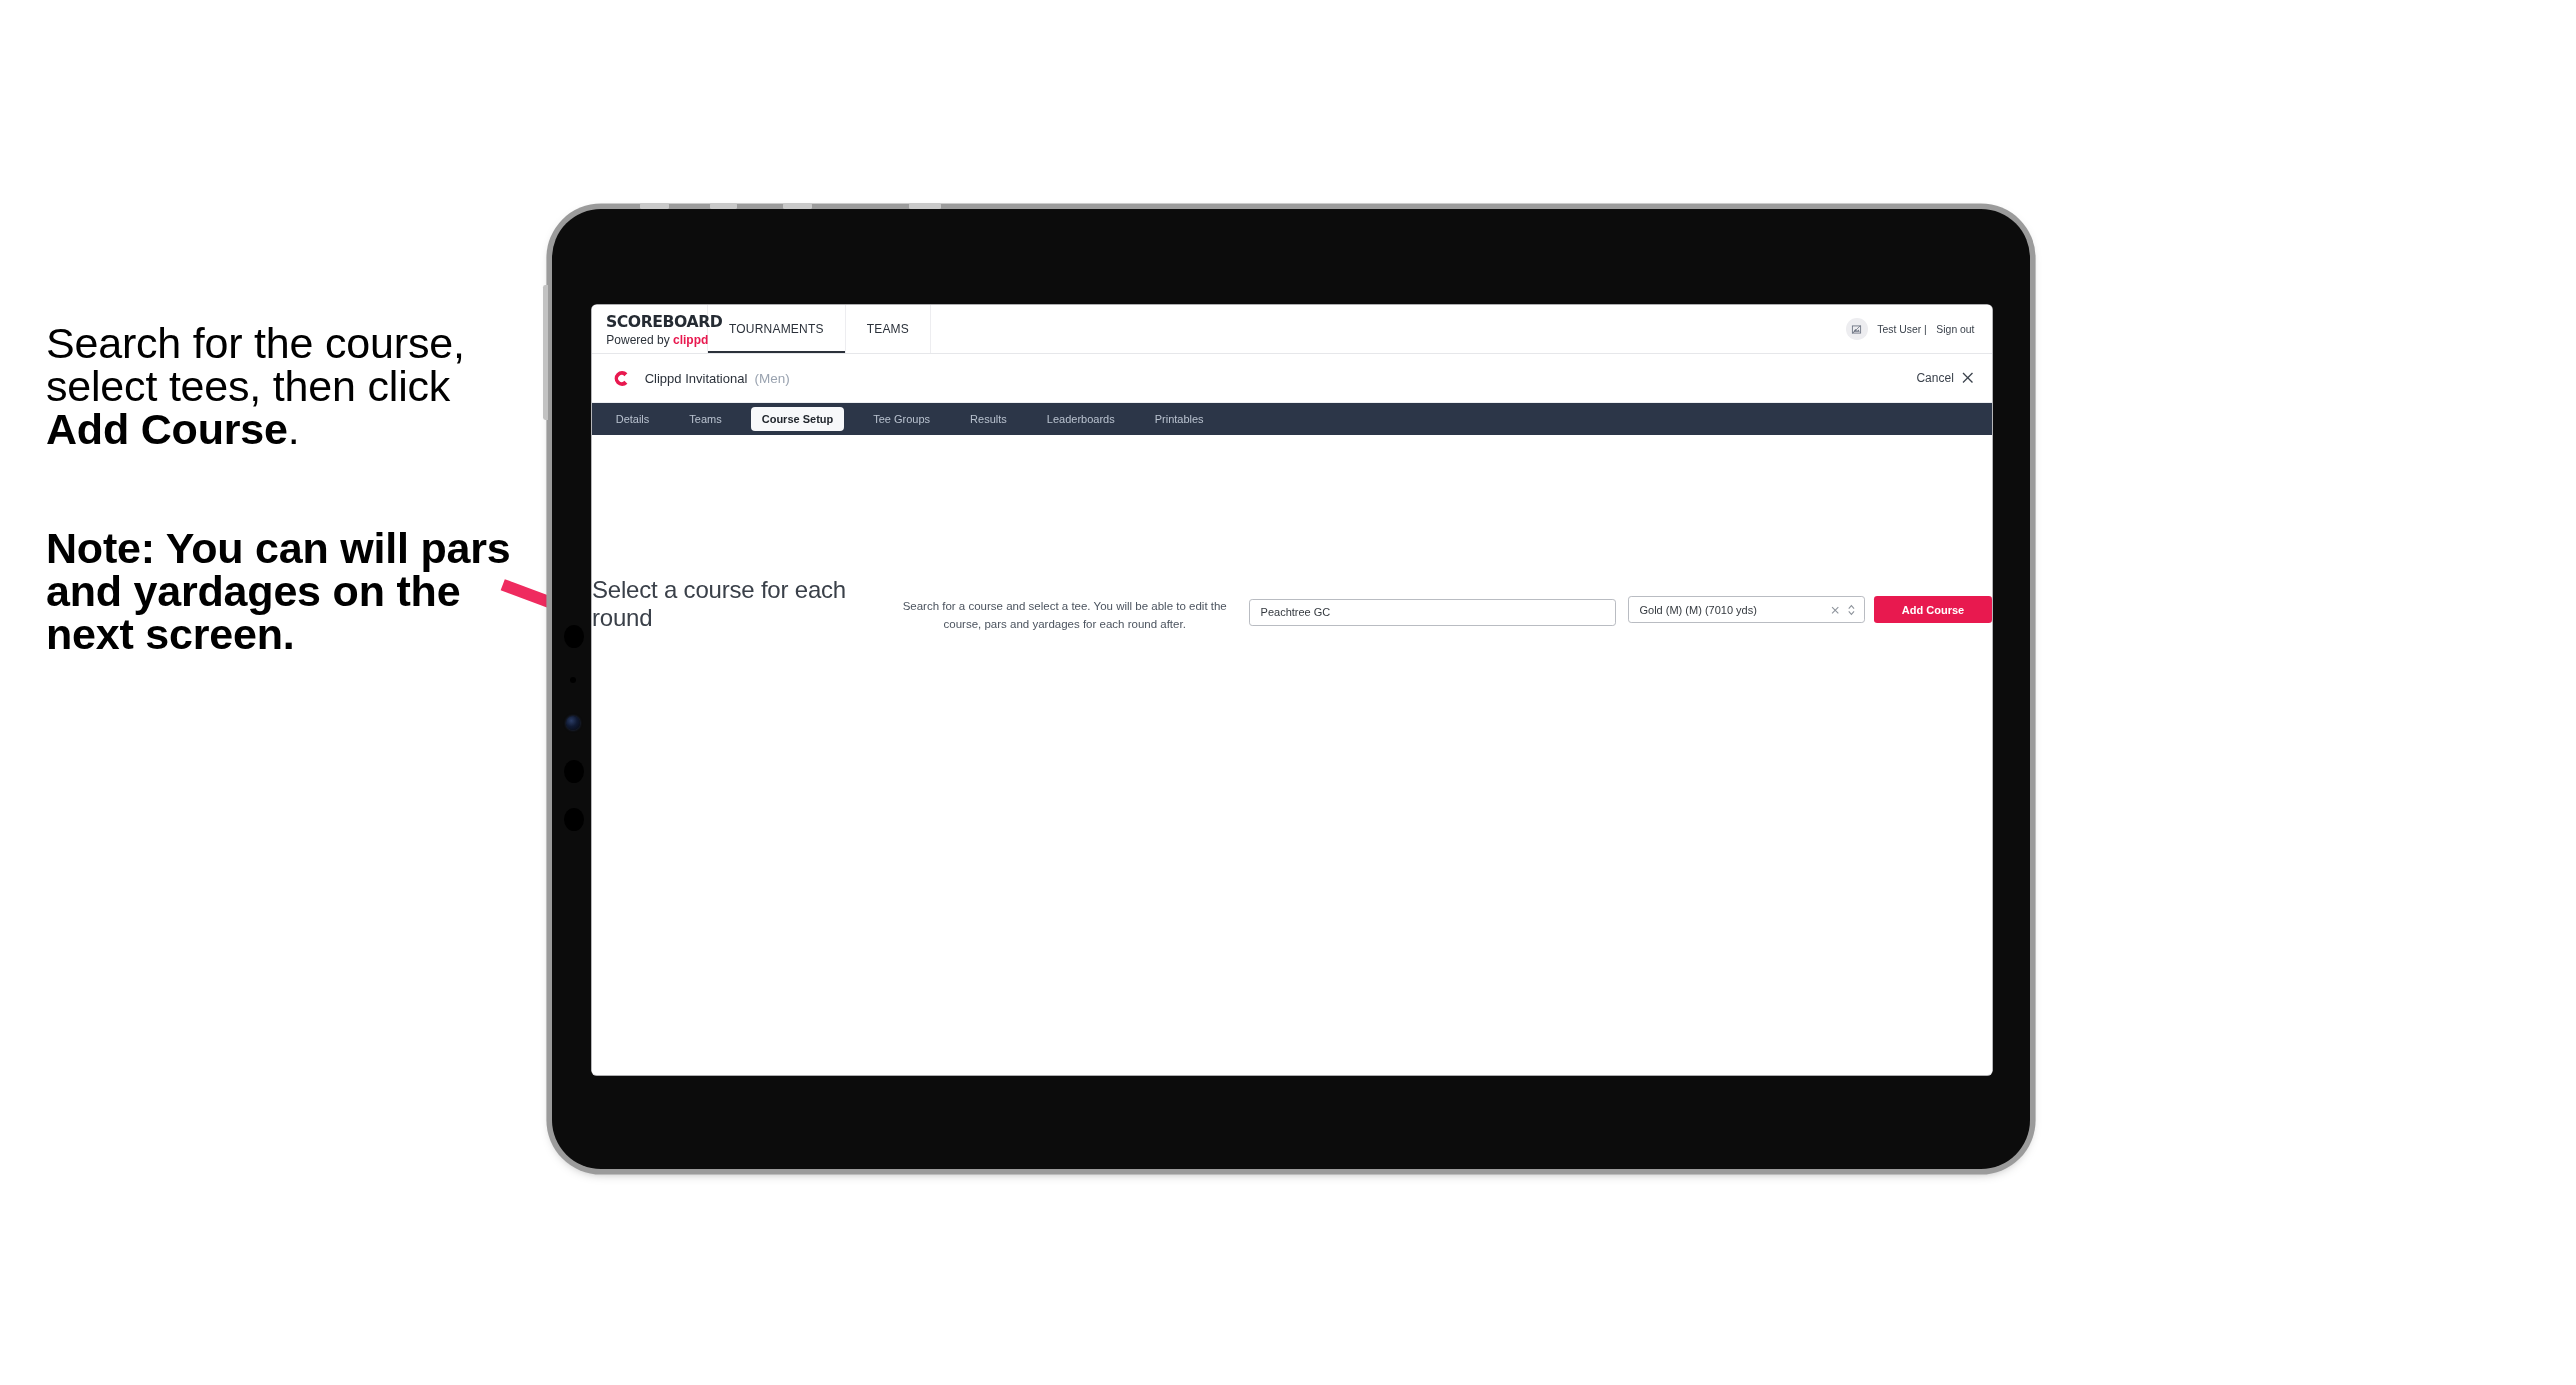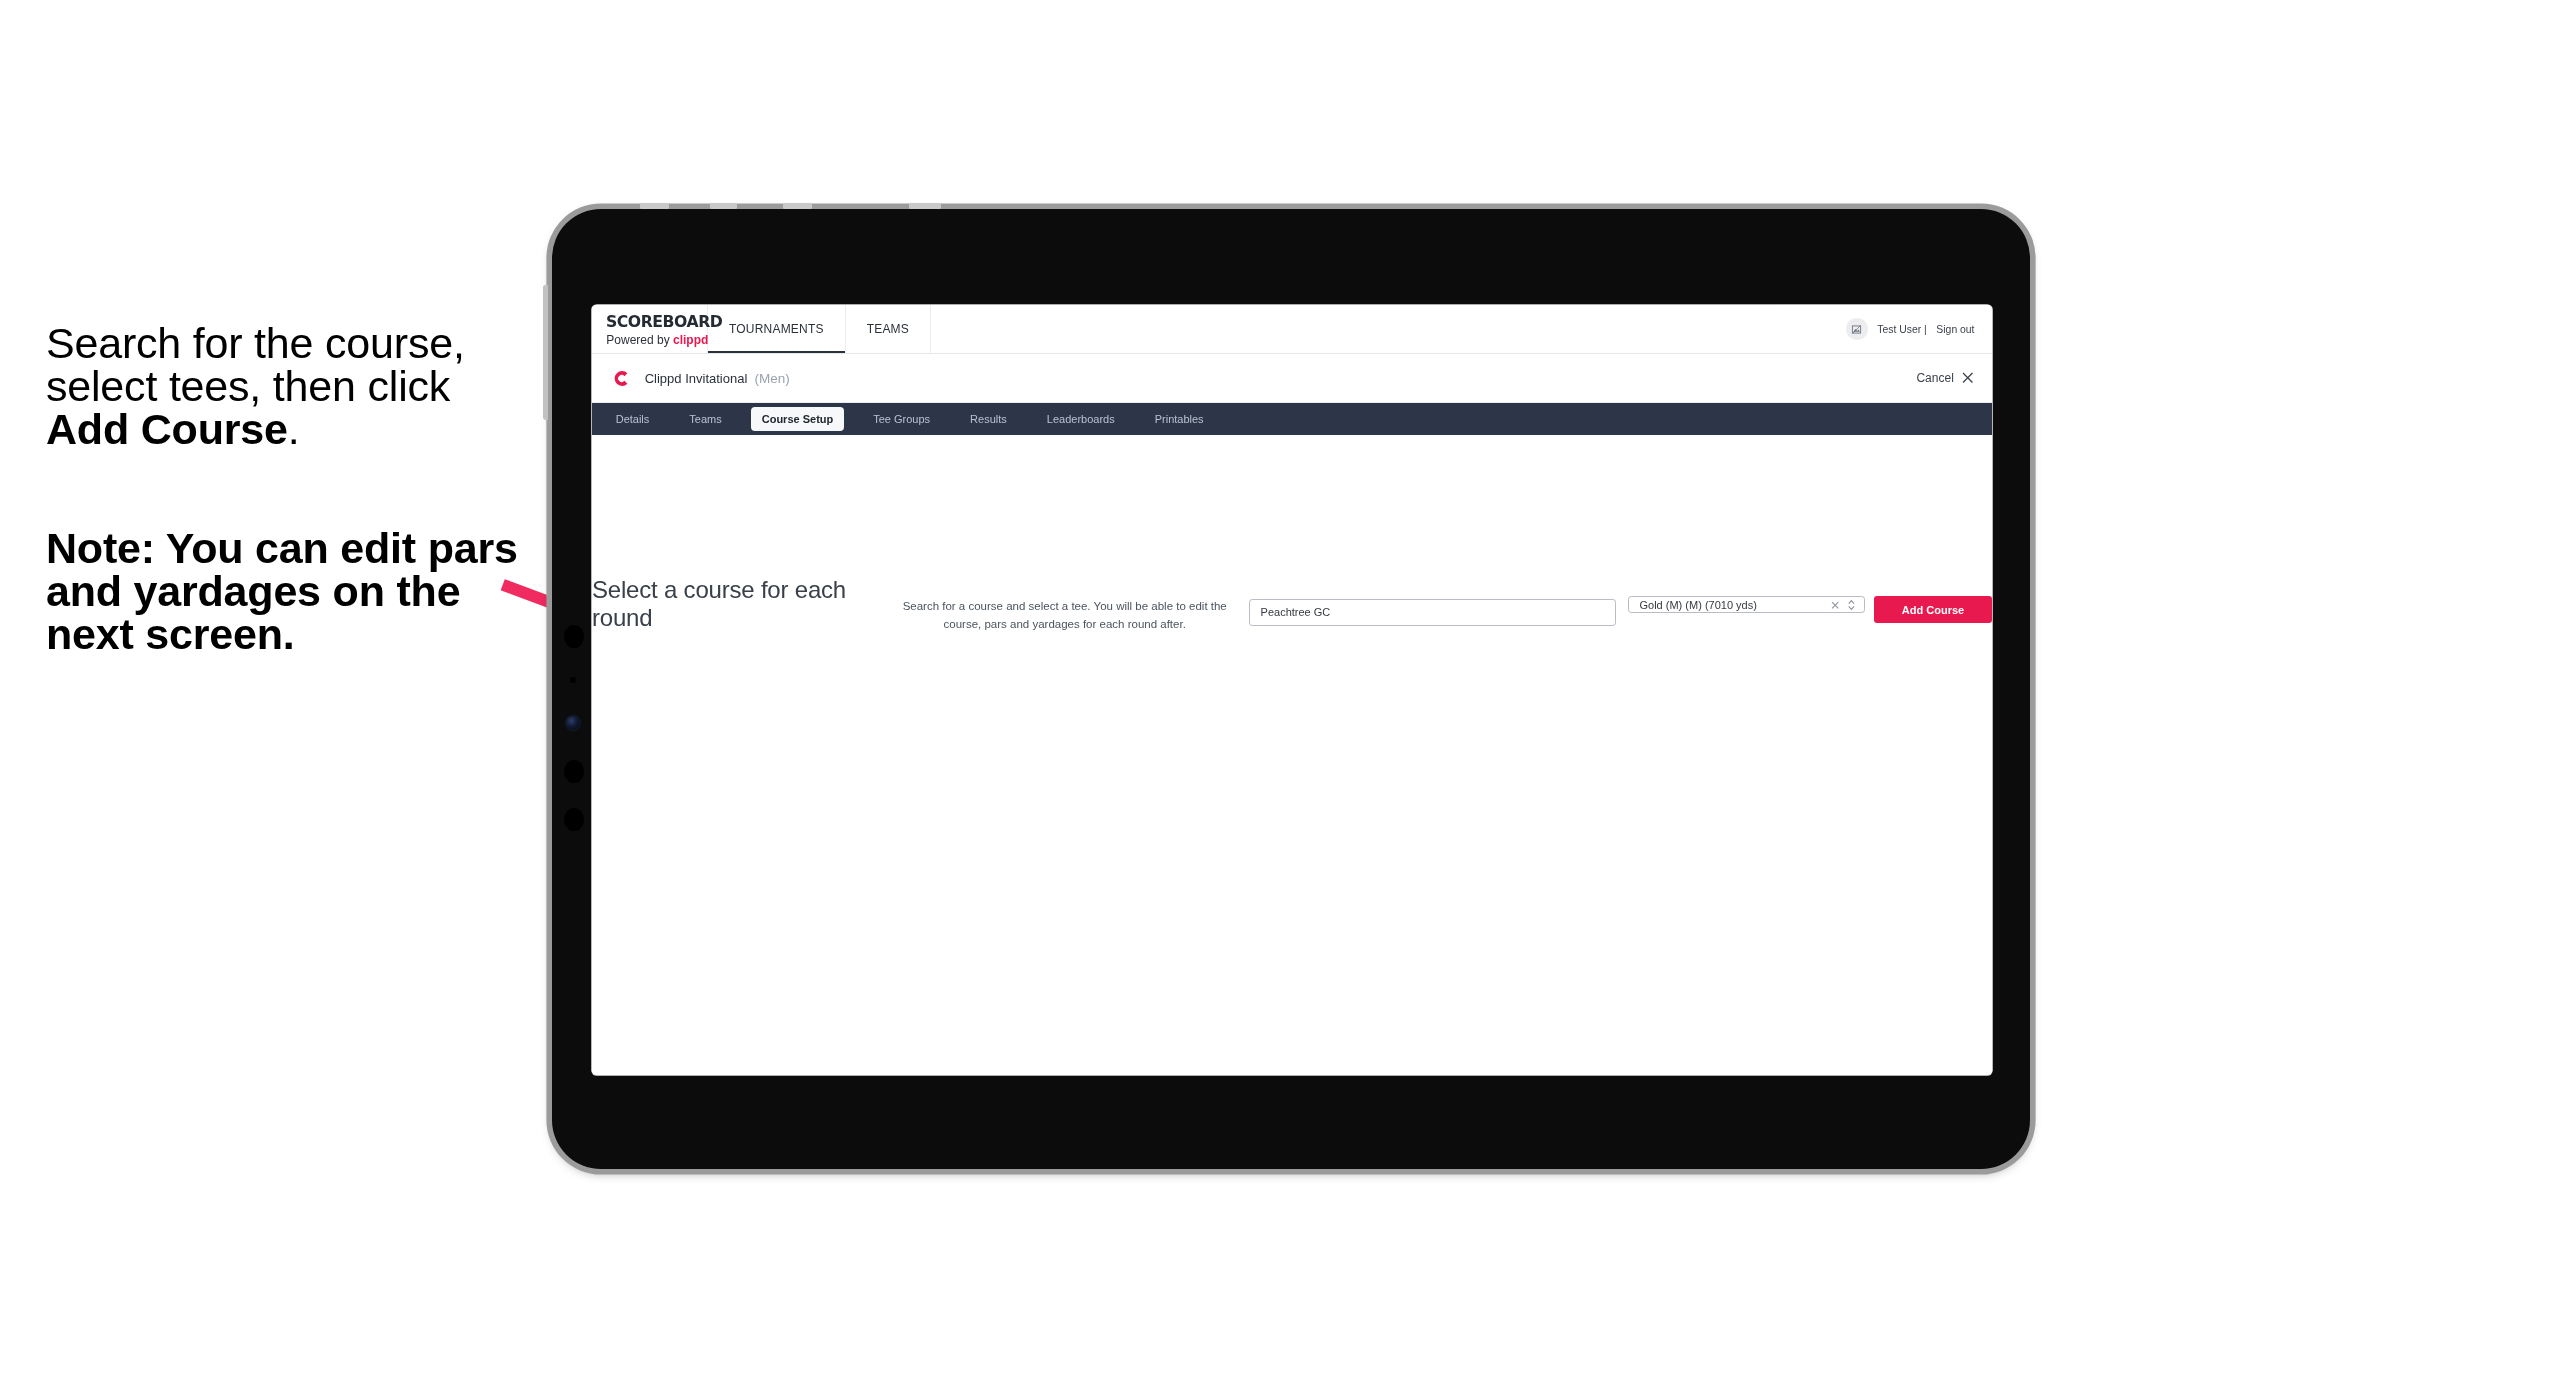--- a/index.html
+++ b/index.html
@@ -248,21 +248,21 @@
 
   .row2 {
     margin-top: 11px;
     width: 405px;
     display: flex;
     align-items: stretch;
     gap: 8.8px;
   }
   .tee-select {
     flex: 1;
-    height: 17px;
+    height: 27px;
     border: 0.8px solid #b9bcc2;
     border-radius: 3.2px;
     background: #fff;
     display: flex;
     align-items: center;
     padding: 0 8px 0 11px;
     cursor: pointer;
   }
   .tee-value { font-size: 11px; color: #34393f; white-space: nowrap; }
   .tee-icons { margin-left: auto; display: flex; align-items: center; gap: 7.2px; }
@@ -281,21 +281,21 @@
   }
 </style>
 </head>
 <body>
 
 <div id="stage">
 
   <div class="instructions">
     <p class="instr-para1"><span>Search for the course, select tees, then click </span><span class="strong">Add Course</span><span>.</span></p>
     <div class="instr-gap"></div>
-    <p class="instr-para2">Note: You can edit pars and yardages on the next screen.</p>
+    <p class="instr-para2">Note: You can will pars and yardages on the next screen.</p>
   </div>
 
   <svg class="arrow-svg" viewBox="0 0 760 330">
     <line x1="18" y1="36" x2="680" y2="283" stroke="#ef2b5f" stroke-width="15" stroke-linecap="square"></line>
     <polygon points="651,245 716,300 642,309" fill="#ef2b5f"></polygon>
   </svg>
 
   <div class="tablet">
 
     <div class="tab-topbtn" style="left:88px;  width:29px;"></div>

